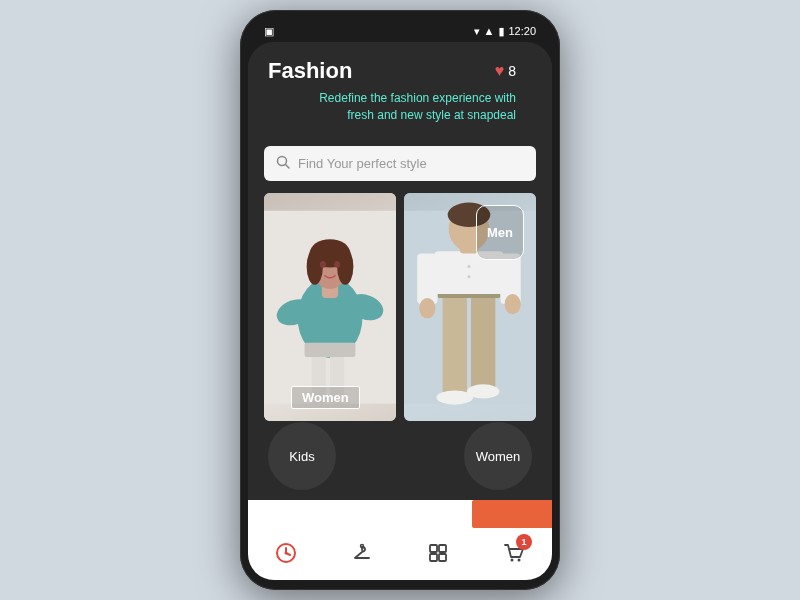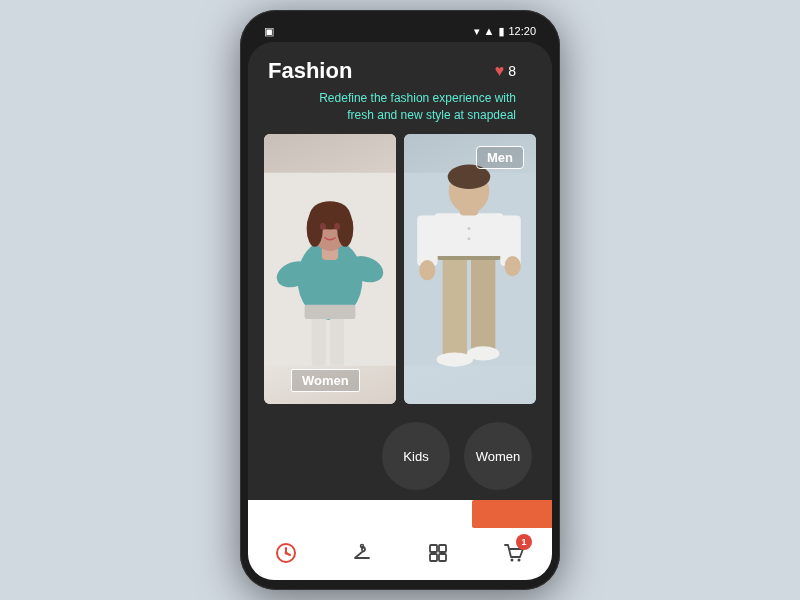--- a/index.html
+++ b/index.html
@@ -189,31 +189,31 @@
     }
 
     .men-label {
       position: absolute;
       top: 12px;
       right: 12px;
       border: 1.5px solid #fff;
       color: #fff;
       font-size: 13px;
       font-weight: 600;
-      padding: 3px 10px;
-      border-radius: 4px;
+      padding: 19px 10px;
+      border-radius: 10px;
       background: rgba(0,0,0,0.15);
     }
 
     
     .circular-categories {
       display: flex;
       gap: 14px;
-      padding: 18px 20px 10px;
-      justify-content: flex-end;
+      padding: 1px 20px 10px;
+      justify-content: space-between;
     }
 
     .circle-btn {
       width: 68px;
       height: 68px;
       border-radius: 50%;
       background: #3a3a3a;
       display: flex;
       align-items: center;
       justify-content: center;
@@ -317,20 +317,29 @@
           <div class="heart-badge">
             <span class="heart-icon">♥</span>
             <span>8</span>
           </div>
         </div>
         <div class="subtitle">
           Redefine the fashion experience with<br>fresh and new style at snapdeal
         </div>
       </div>
 
+      <div class="search-bar">
+        <div class="search-icon-wrap">
+          <svg width="14" height="14" viewBox="0 0 14 14" fill="none">
+            <circle cx="6" cy="6" r="4.5" stroke="#888" stroke-width="1.5"></circle>
+            <line x1="9.5" y1="9.5" x2="13" y2="13" stroke="#888" stroke-width="1.5" stroke-linecap="round"></line>
+          </svg>
+        </div>
+        <span class="search-input-display">Find Your perfect style</span>
+      </div>
 
       <div class="category-grid">
 
         <div class="category-card women-card">
           <div class="women-photo">
             <svg class="women-illustration" viewBox="0 0 130 190" xmlns="http://www.w3.org/2000/svg">
 
               <rect width="130" height="190" fill="#e8e4e0"></rect>
 
               <ellipse cx="65" cy="105" rx="32" ry="40" fill="#5fa8a8"></ellipse>

